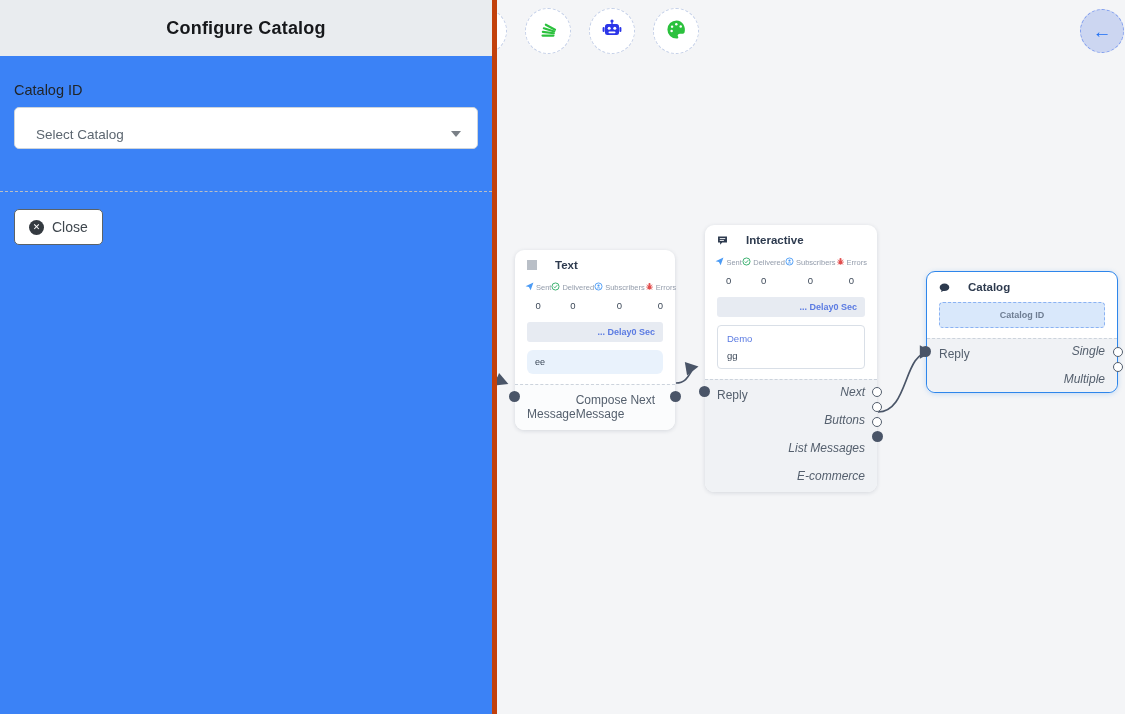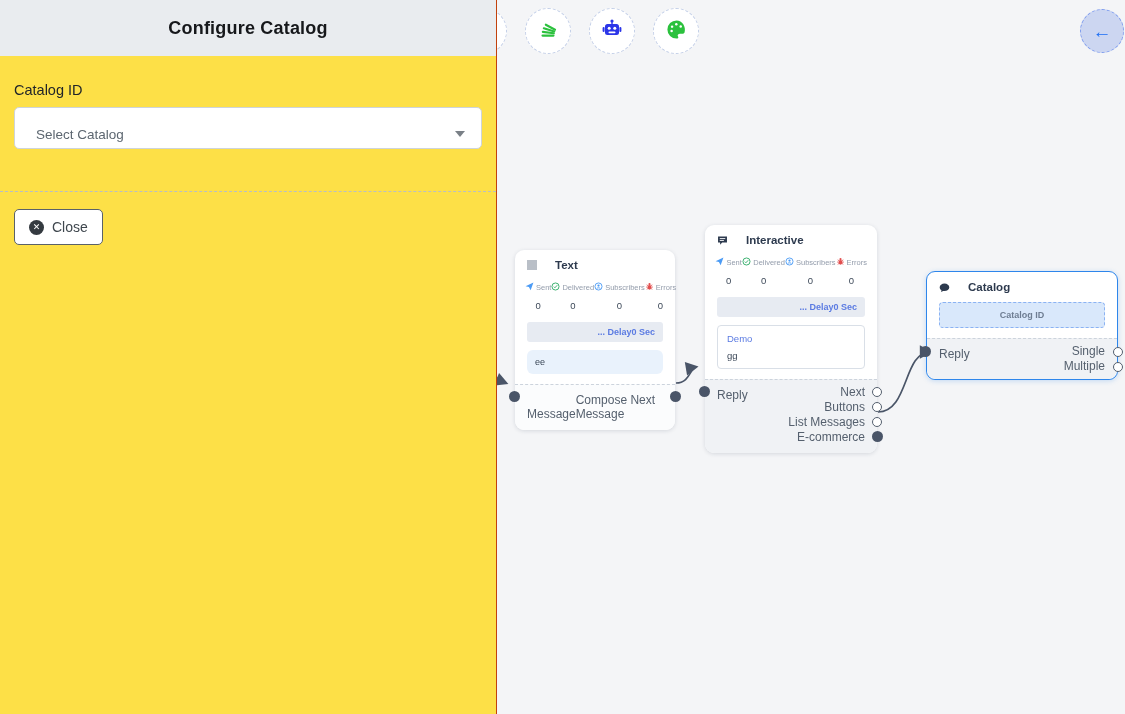--- a/index.html
+++ b/index.html
@@ -1,20 +1,20 @@
 <!DOCTYPE html>
 <html><head>
 <meta charset="utf-8">
 <style>
   * { margin:0; padding:0; box-sizing:border-box; }
   html,body { width:1125px; height:714px; font-family:"Liberation Sans", sans-serif; background:#fff; overflow:hidden; }
   .app { display:flex; width:1125px; height:714px; }
 
   
-  .panel { width:497px; height:714px; background:#fde047; border-right:1px solid #c2410c; position:relative; z-index:5; }
+  .panel { width:497px; height:714px; background:#3b82f6; border-right:5px solid #c2410c; position:relative; z-index:5; }
   .panel-header { height:56px; background:#e9ecef; display:flex; align-items:center; justify-content:center; }
   .panel-title { font-size:18px; font-weight:bold; color:#16181b; letter-spacing:.2px; }
   .panel-body { padding:26px 14px 0 14px; }
   .field-label { font-size:14.5px; color:#212529; margin-bottom:9px; }
   .select-box { height:42px; border:1px solid #ced4da; border-radius:5px; background:#fff;
       display:flex; align-items:center; justify-content:space-between; padding:12px 16px 0 21px; cursor:pointer; }
   .select-text { font-size:13.5px; color:#5c6670; }
   .caret { width:0; height:0; border-left:5px solid transparent; border-right:5px solid transparent; border-top:6px solid #7a8087; }
   .panel-divider { border:none; border-top:1.5px dashed #b9bec4; margin-top:42px; }
   .panel-actions { display:flex; align-items:center; justify-content:space-between; padding:17px 14px 0 14px; }
@@ -44,21 +44,21 @@
   .stat-val { font-size:9.5px; color:#3c4858; margin-top:7px; }
   .delay-row { margin:11px 12px 0 12px; background:#e7ebf2; border-radius:3px; padding:5px 8px;
       display:flex; justify-content:flex-end; font-size:9px; color:#5b7be2; font-weight:bold; }
   .msg-box { margin:8px 12px 0 12px; background:#e9f2fc; border-radius:6px; padding:7px 8px; font-size:9px; color:#3c4858; }
   .reply-box { margin:8px 12px 0 12px; background:#fff; border:1px solid #d9dfe7; border-radius:4px; padding:7px 9px; }
   .reply-box .rb-title { font-size:9.5px; color:#5b7be2; }
   .reply-box .rb-body { font-size:9.5px; color:#3c4858; margin-top:6px; }
   .node-footer { margin-top:10px; border-top:1.5px dashed #ccd3dc; position:relative; border-radius:0 0 9px 9px;
       padding:8px 12px 9px 12px; font-size:12px; color:#55606e; }
   .foot-flex { display:flex; justify-content:space-between; align-items:flex-end; }
-  .out-col { display:flex; flex-direction:column; gap:7px; align-items:flex-end; }
+  .out-col { display:flex; flex-direction:column; gap:20px; align-items:flex-end;font-style:italic; }
   .out-row { height:8px; display:flex; align-items:center; }
   .handle { position:absolute; width:11px; height:11px; border-radius:50%; background:#4a5568; z-index:3; cursor:crosshair; }
   .porthole { position:absolute; width:10px; height:10px; border-radius:50%; background:#fff; border:1.6px solid #545f6e; z-index:3; cursor:crosshair; }
 
   .node-text { left:18px; top:250px; width:160px; }
   .node-interactive { left:208px; top:225px; width:172px; }
   .node-interactive .node-footer { background:#f0f2f5; padding-bottom:12px; }
   .node-catalog { left:429px; top:271px; width:192px; border:1.6px solid #2e86eb; box-shadow:0 1px 5px rgba(46,134,235,.25); }
   .node-catalog .node-footer { background:#f0f2f5; }
   .catalog-btn { margin:9px 12px 0 12px; background:#d9e8fb; border:1.3px dashed #8ab2f3; border-radius:4px;

